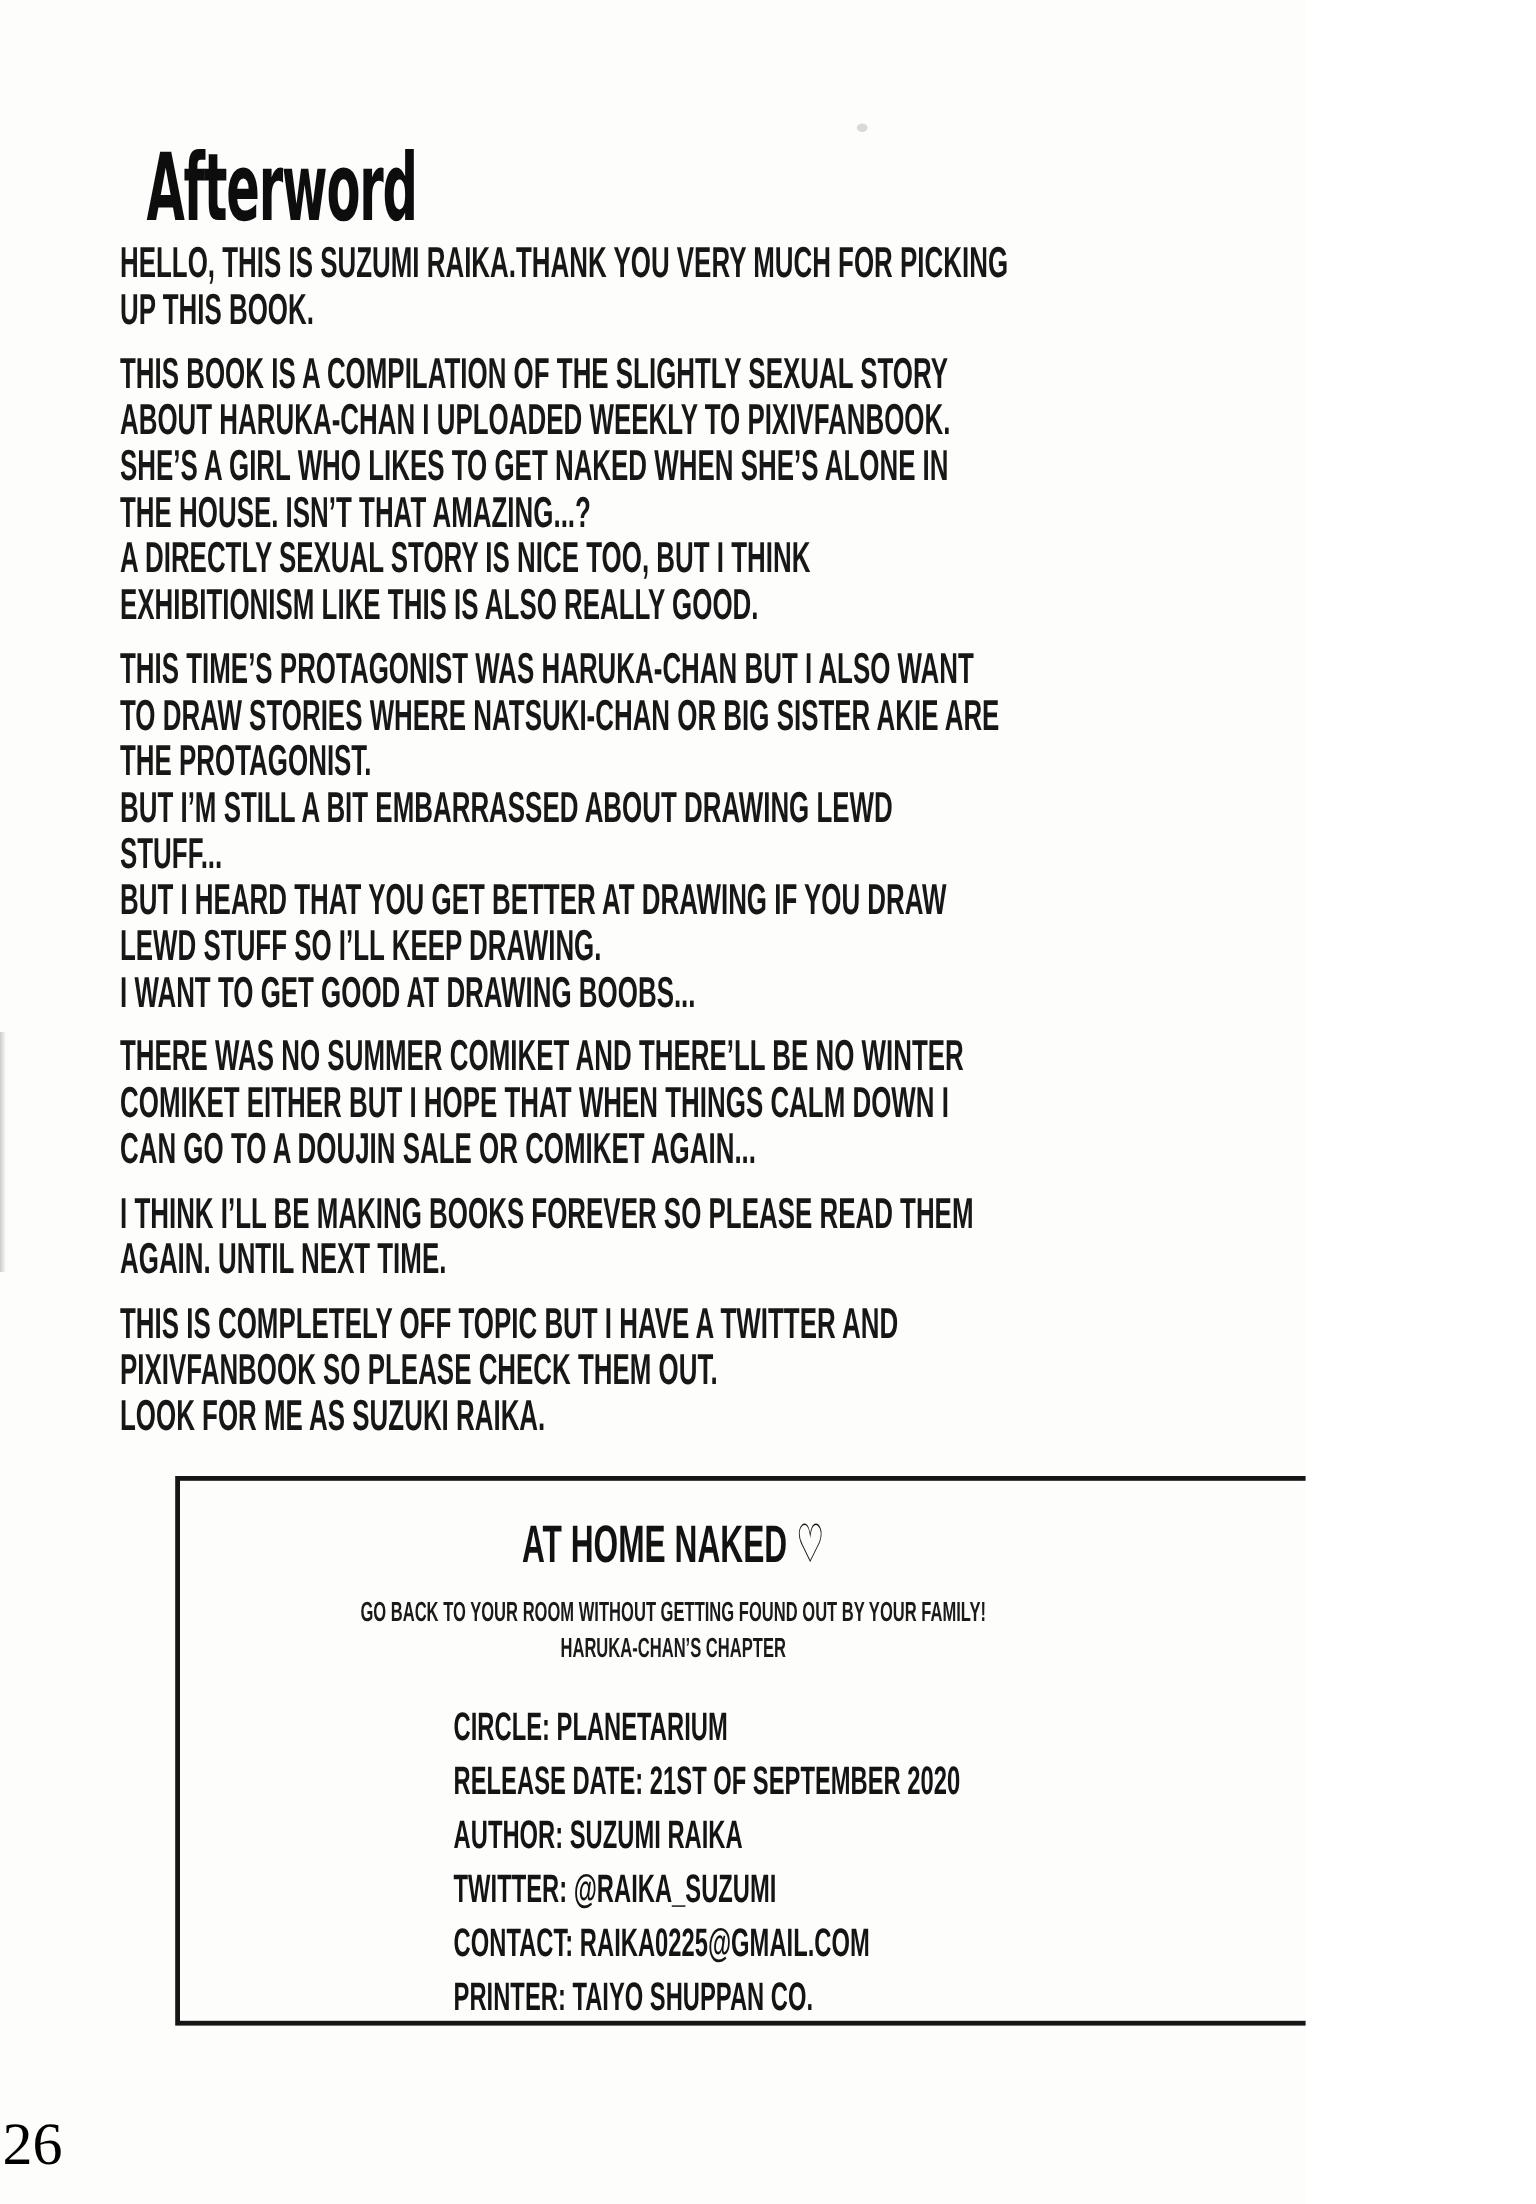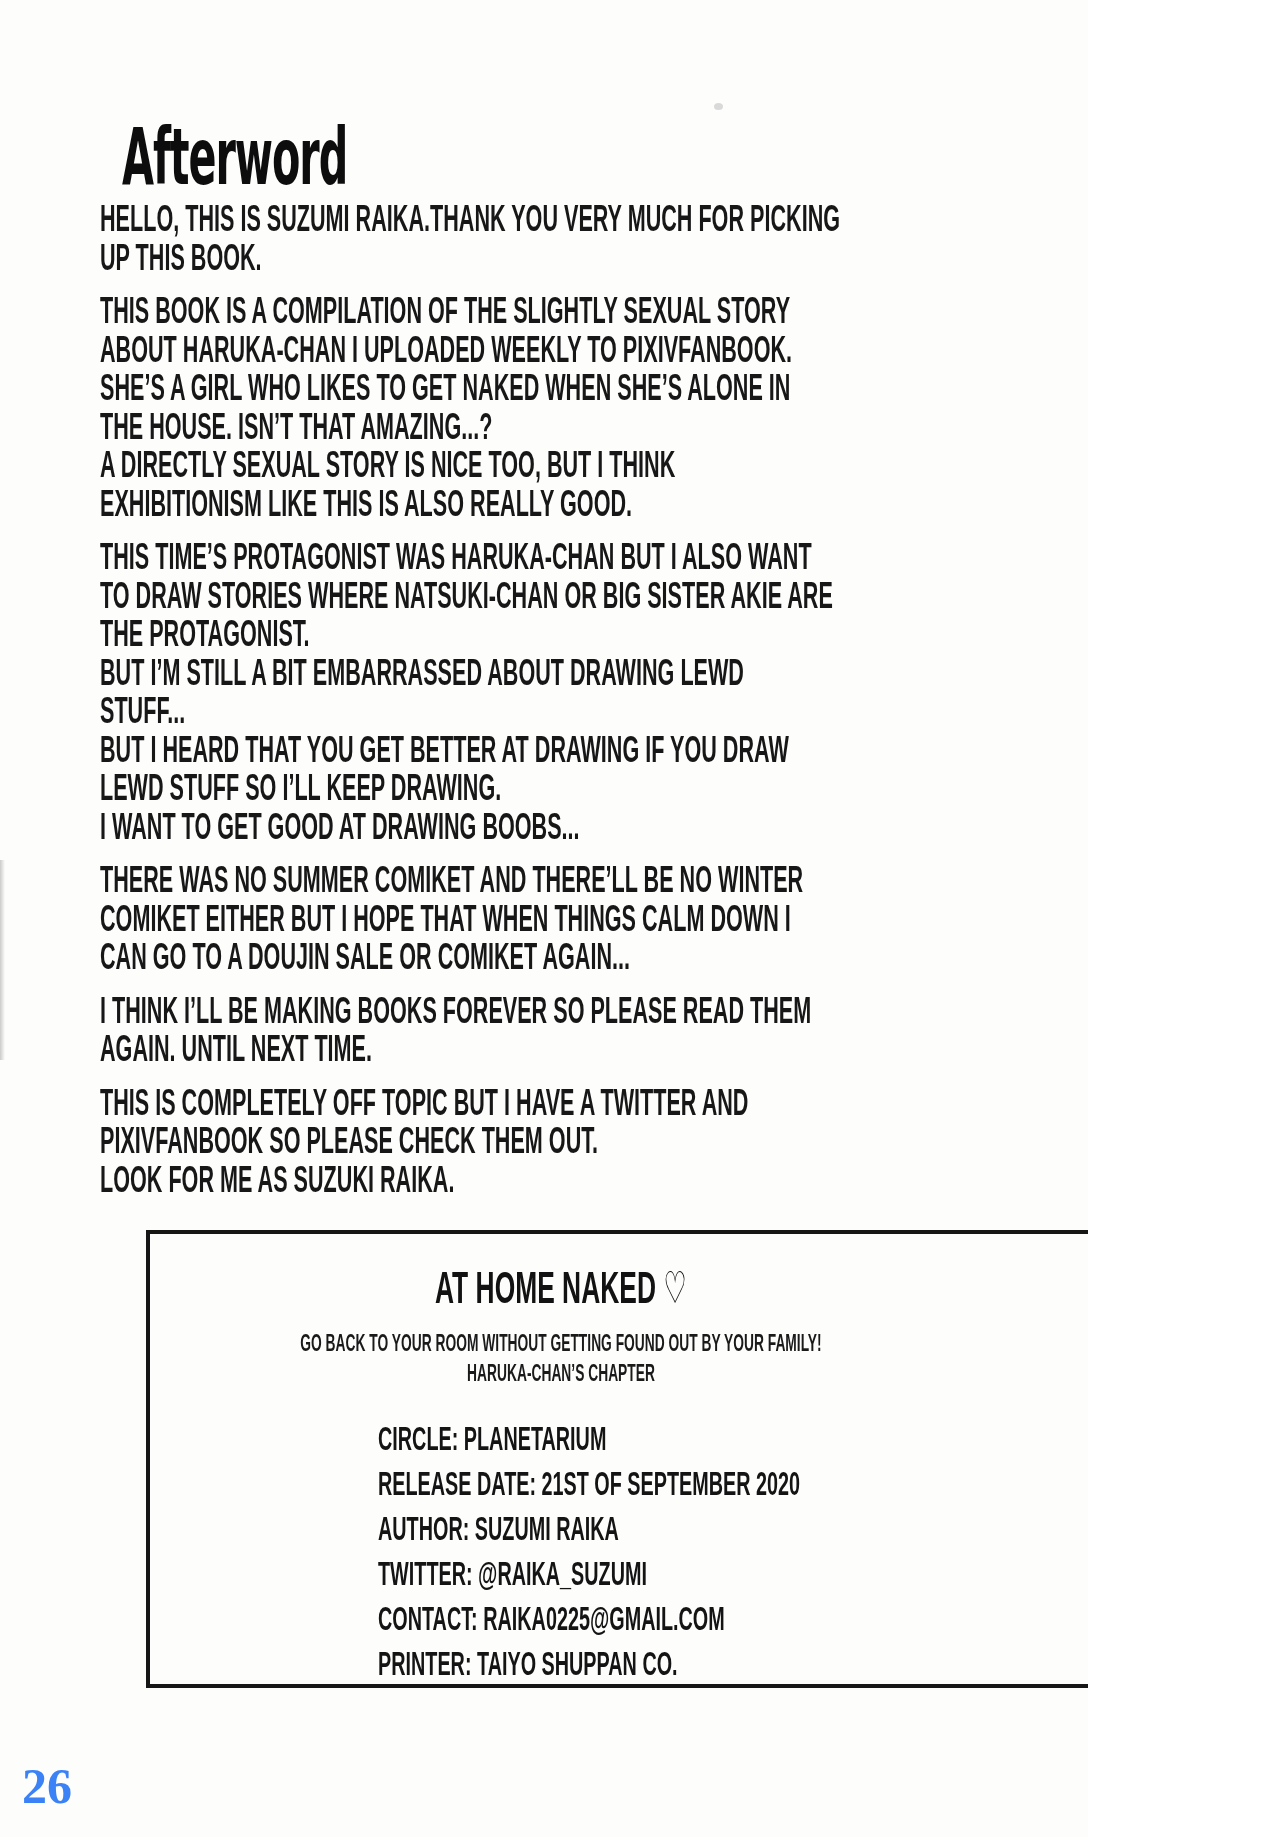--- a/index.html
+++ b/index.html
@@ -95,25 +95,24 @@
     font-size: 33px;
     line-height: 45px;
     color: #141414;
   }
   .c-entry { white-space: pre; }
   .page-number {
     position: absolute;
     left: 2px;
     top: 1760px;
     font-family: "Liberation Serif", "DejaVu Serif", serif;
-    font-weight: 700;
+    font-weight: 400;
     font-size: 50px;
     line-height: 52px;
-    color: #3b82f6;
-    margin-left: 20px;
+    color: #000000;
   }
   
   .artifact-dot {
     position: absolute;
     left: 714px;
     top: 103px;
     width: 9px;
     height: 7px;
     background: #bcbcbc;
     border-radius: 50%;

